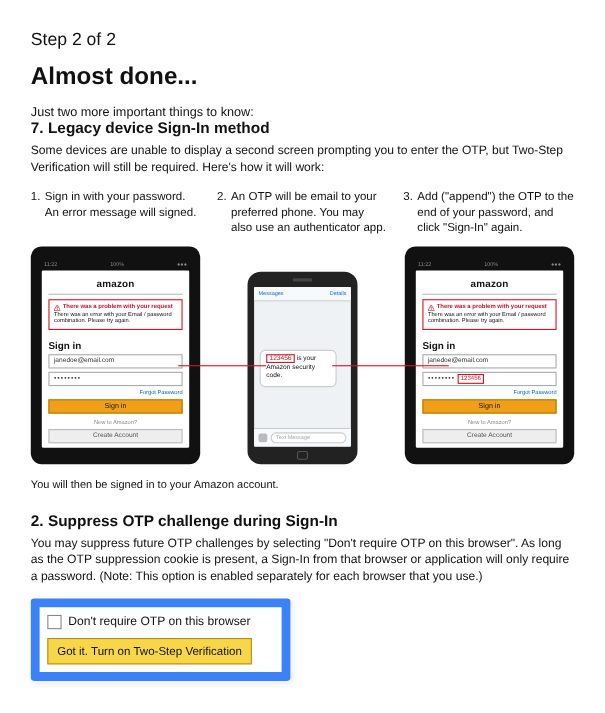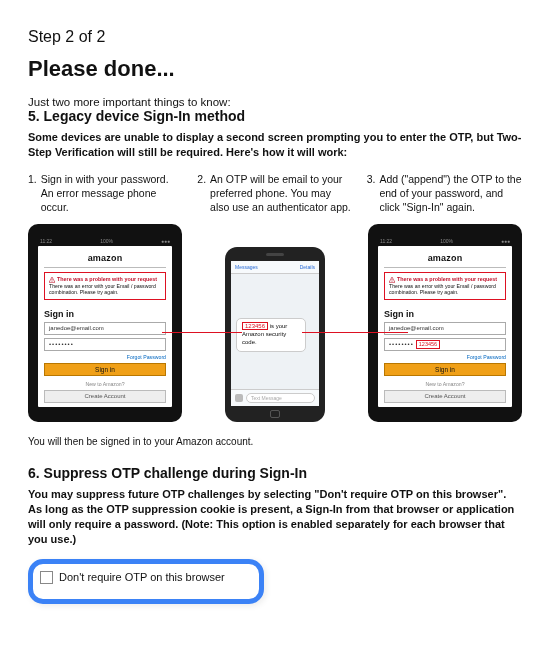--- a/index.html
+++ b/index.html
@@ -8,21 +8,21 @@
     background: #fff;
     color: #111;
     font-size: 12px;
     padding: 28px 28px 18px 28px;
     width: 550px;
   }
   .step { font-size: 16px; margin-bottom: 10px; }
   .title { font-size: 22px; font-weight: 700; margin-bottom: 14px; }
   .intro { font-size: 11.5px; }
   .sec-title { font-size: 14px; font-weight: 700; margin-bottom: 6px; }
-  .sec-desc { font-size: 11px; margin-bottom: 12px; line-height: 1.35; font-weight: bold; }
+  .sec-desc { font-size: 11px; margin-bottom: 12px; line-height: 1.35; }
   .steps-row { display: flex; gap: 14px; margin-bottom: 10px; }
   .step-col { flex: 1; font-size: 10.5px; line-height: 1.35; display:flex; }
   .step-num { margin-right: 4px; }
   .devices-row { display: flex; justify-content: space-between; align-items: flex-end; gap: 10px; position: relative; margin-bottom: 14px;}
   
   
   .tablet {
     width: 154px; height: 198px;
     background: #111; border-radius: 10px;
     padding: 14px 10px 18px 10px;
@@ -74,45 +74,45 @@
   .connector-line {
     position:absolute;
     border-top:1px solid #d12;
     height:0;
     z-index: 5;
   }
   
   .post-devices { font-size: 10px; margin-bottom: 18px; }
   
   .highlight-box {
-    border: 5px solid #3b82f6;
-    border-radius: 15px;
+    border: 8px solid #3b82f6;
+    border-radius: 3px;
     padding: 7px;
     width: 236px;
     background:#fff;
     box-shadow: 2px 2px 6px rgba(0,0,0,0.08);
   }
   .checkbox-row { display:flex; align-items:center; gap:6px; font-size:11px; margin-bottom:8px;}
   .checkbox-row .cb { width:13px; height:13px; border:1px solid #888; background:#fff; }
   .final-btn { background:#f7d64a; border:1px solid #b59018; padding:5px 8px; font-size:10.5px; display:inline-block; }
 </style>
 </head>
 <body>
 
 <div class="step">Step 2 of 2</div>
-<div class="title">Please done...</div>
+<div class="title">Almost done...</div>
 <div class="intro">Just two more important things to know:</div>
 
-<div class="sec-title">5. Legacy device Sign-In method</div>
+<div class="sec-title">7. Legacy device Sign-In method</div>
 <div class="sec-desc">Some devices are unable to display a second screen prompting you to enter the OTP, but Two-Step Verification will still be required. Here's how it will work:</div>
 
 <div class="steps-row">
   <div class="step-col">
     <span class="step-num">1.</span>
-    <span>Sign in with your password. An error message phone occur.</span>
+    <span>Sign in with your password. An error message will signed.</span>
   </div>
   <div class="step-col">
     <span class="step-num">2.</span>
     <span>An OTP will be email to your preferred phone. You may also use an authenticator app.</span>
   </div>
   <div class="step-col">
     <span class="step-num">3.</span>
     <span>Add ("append") the OTP to the end of your password, and click "Sign-In" again.</span>
   </div>
 </div>
@@ -205,21 +205,22 @@
       <div class="forgot">Forgot Password</div>
       <div class="btn-orange">Sign in</div>
       <div class="newto">New to Amazon?</div>
       <div class="btn-grey">Create Account</div>
     </div>
   </div>
 </div>
 
 <div class="post-devices">You will then be signed in to your Amazon account.</div>
 
-<div class="sec-title">6. Suppress OTP challenge during Sign-In</div>
+<div class="sec-title">2. Suppress OTP challenge during Sign-In</div>
 <div class="sec-desc">You may suppress future OTP challenges by selecting "Don't require OTP on this browser". As long as the OTP suppression cookie is present, a Sign-In from that browser or application will only require a password. (Note: This option is enabled separately for each browser that you use.)</div>
 
 <div class="highlight-box">
   <div class="checkbox-row">
     <span class="cb"></span>
     <span>Don't require OTP on this browser</span>
   </div>
+  <span class="final-btn">Got it. Turn on Two-Step Verification</span>
 </div>
 
 </body></html>

